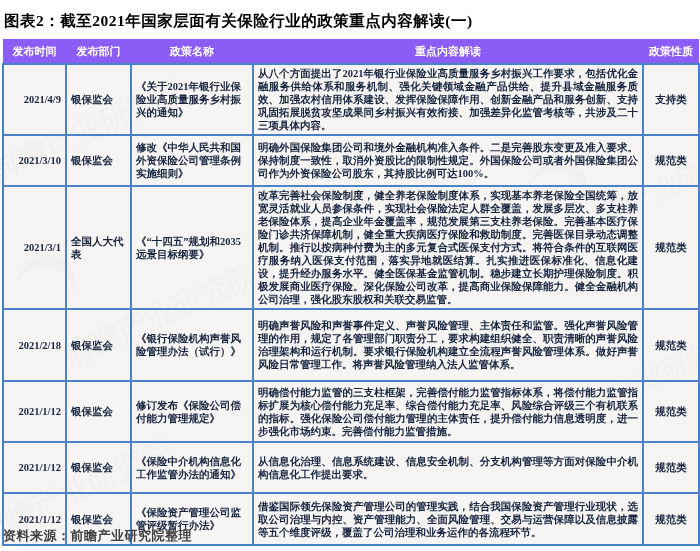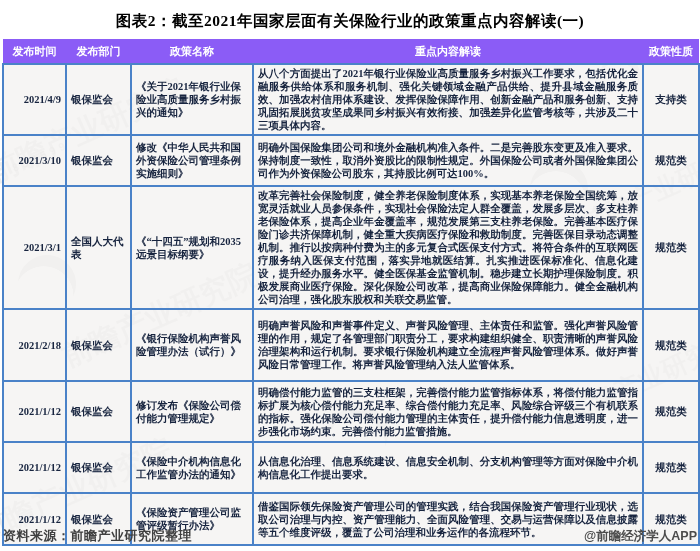--- a/index.html
+++ b/index.html
@@ -3,21 +3,20 @@
 <meta charset="utf-8">
 <style>
   html,body{margin:0;padding:0;}
   body{
     width:700px;height:551px;overflow:hidden;background:#ffffff;
     font-family:"Liberation Serif","DejaVu Serif",serif;
     position:relative;
   }
   .page-title{
     margin:11px 4px 7px 4px;
-    text-align:center;
     font-size:15.5px;
     font-weight:bold;
     color:#000000;
     letter-spacing:0.5px;
   }
   table.policy-table{
     border-collapse:collapse;
     table-layout:fixed;
     width:696px;
     margin:0 2px;
@@ -193,14 +192,13 @@
       <td class="c-dept">银保监会</td>
       <td class="c-policy">《保险资产管理公司监管评级暂行办法》</td>
       <td class="c-content">借鉴国际领先保险资产管理公司的管理实践，结合我国保险资产管理行业现状，选取公司治理与内控、资产管理能力、全面风险管理、交易与运营保障以及信息披露等五个维度评级，覆盖了公司治理和业务运作的各流程环节。</td>
       <td class="c-nature">规范类</td>
     </tr>
   </tbody>
 </table>
 
 <div class="footer">
   <span class="source-note">资料来源：前瞻产业研究院整理</span>
-  <span class="credit-note">@前瞻经济学人APP</span>
 </div>
 
 </body></html>

